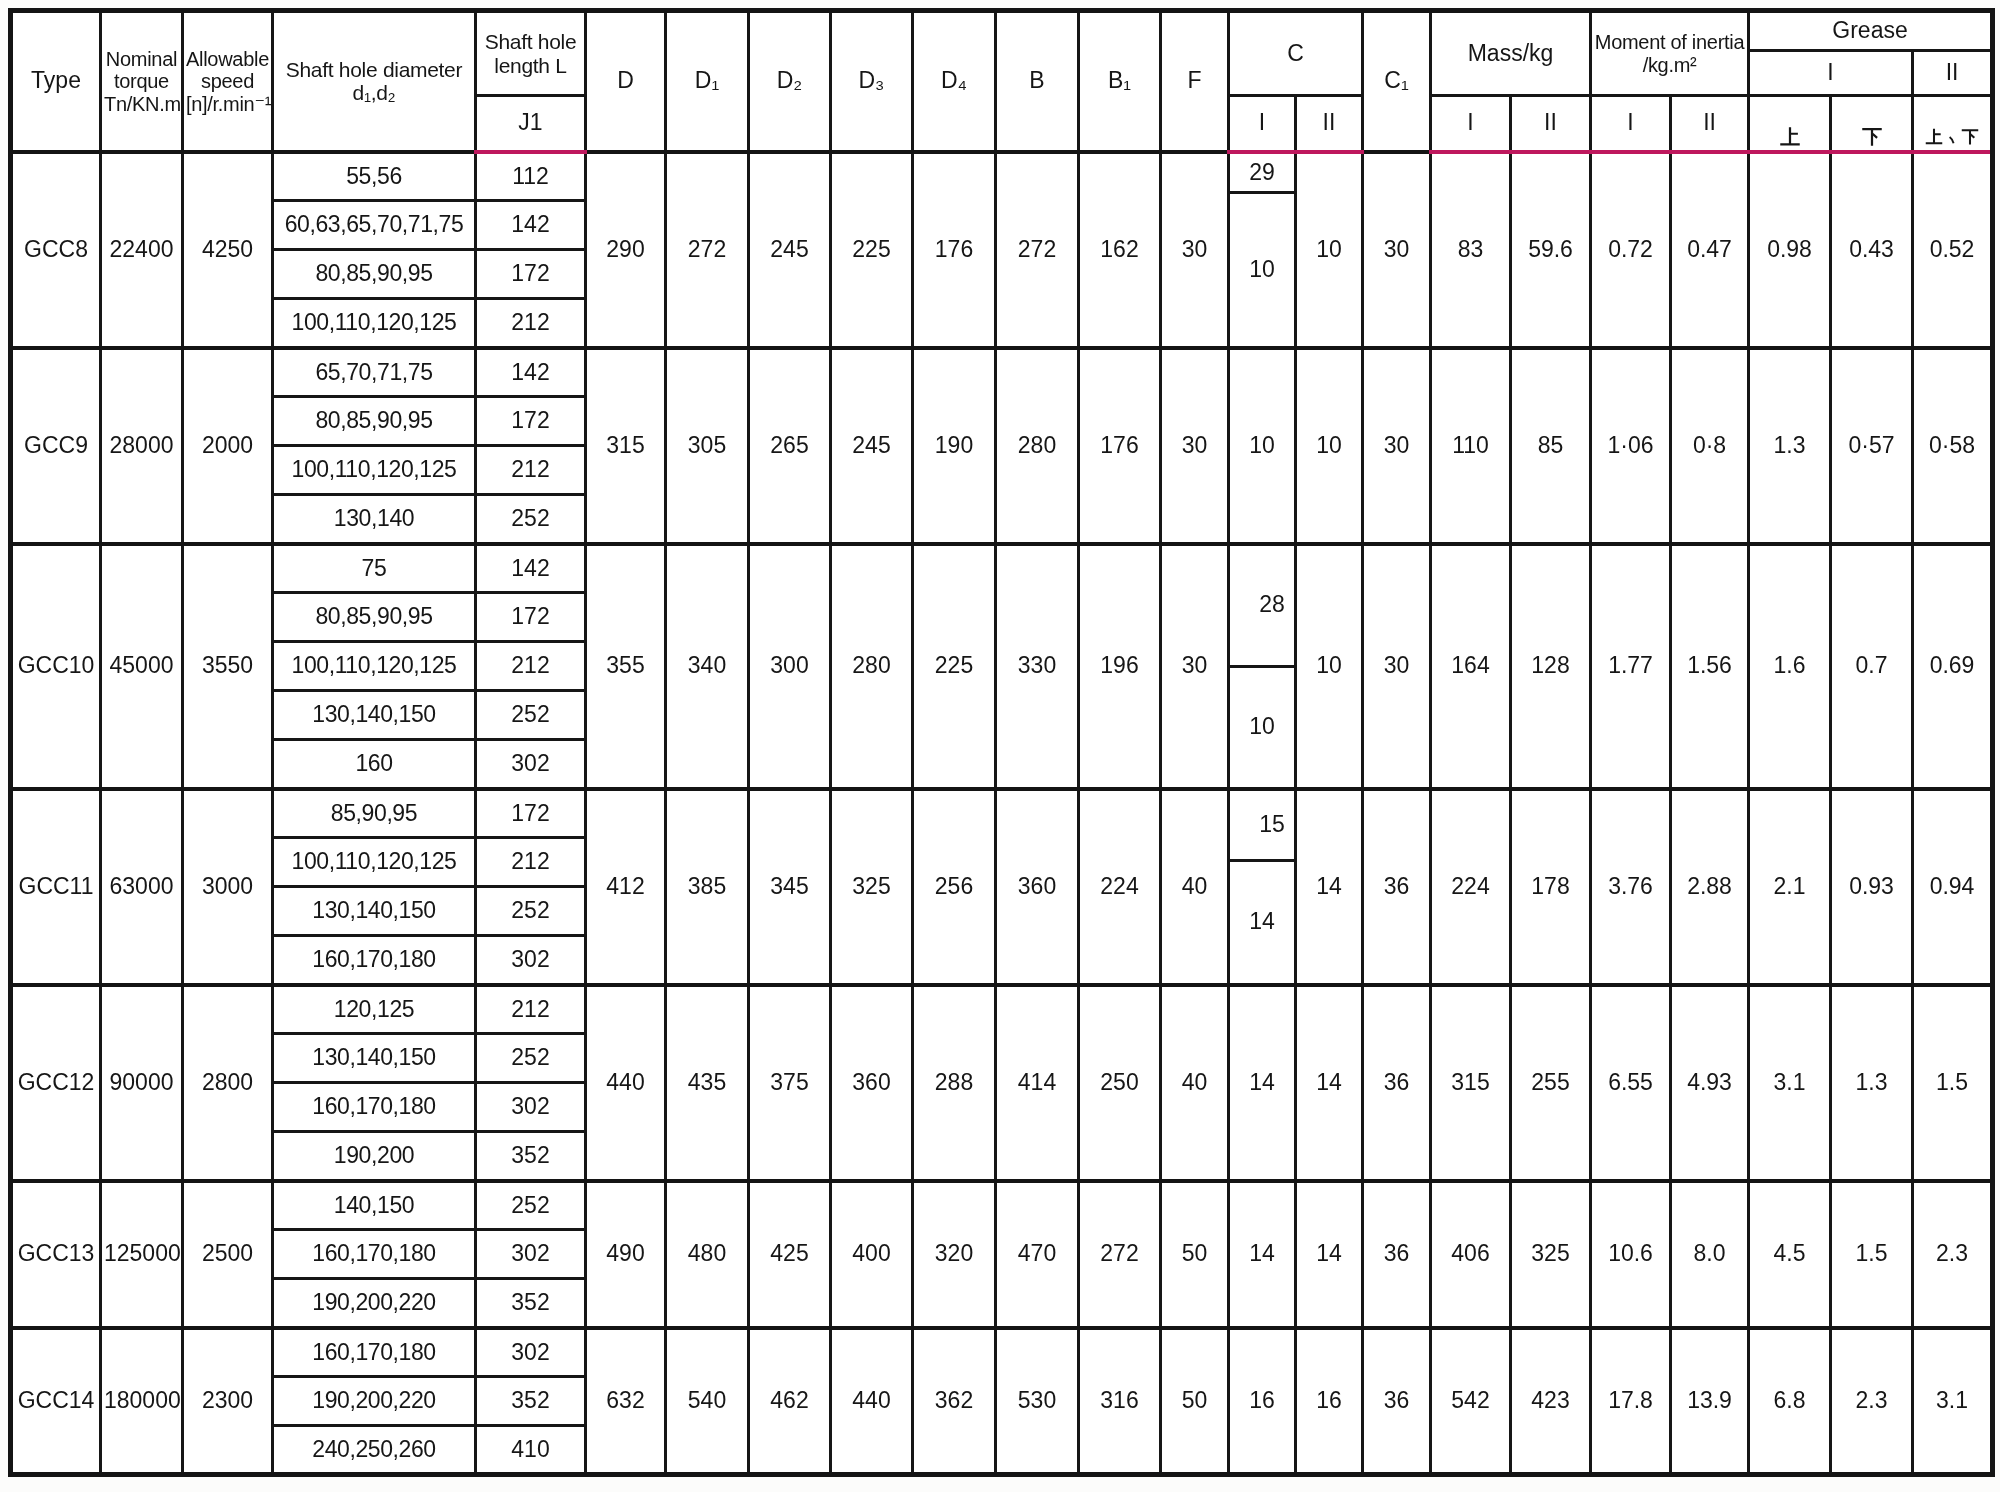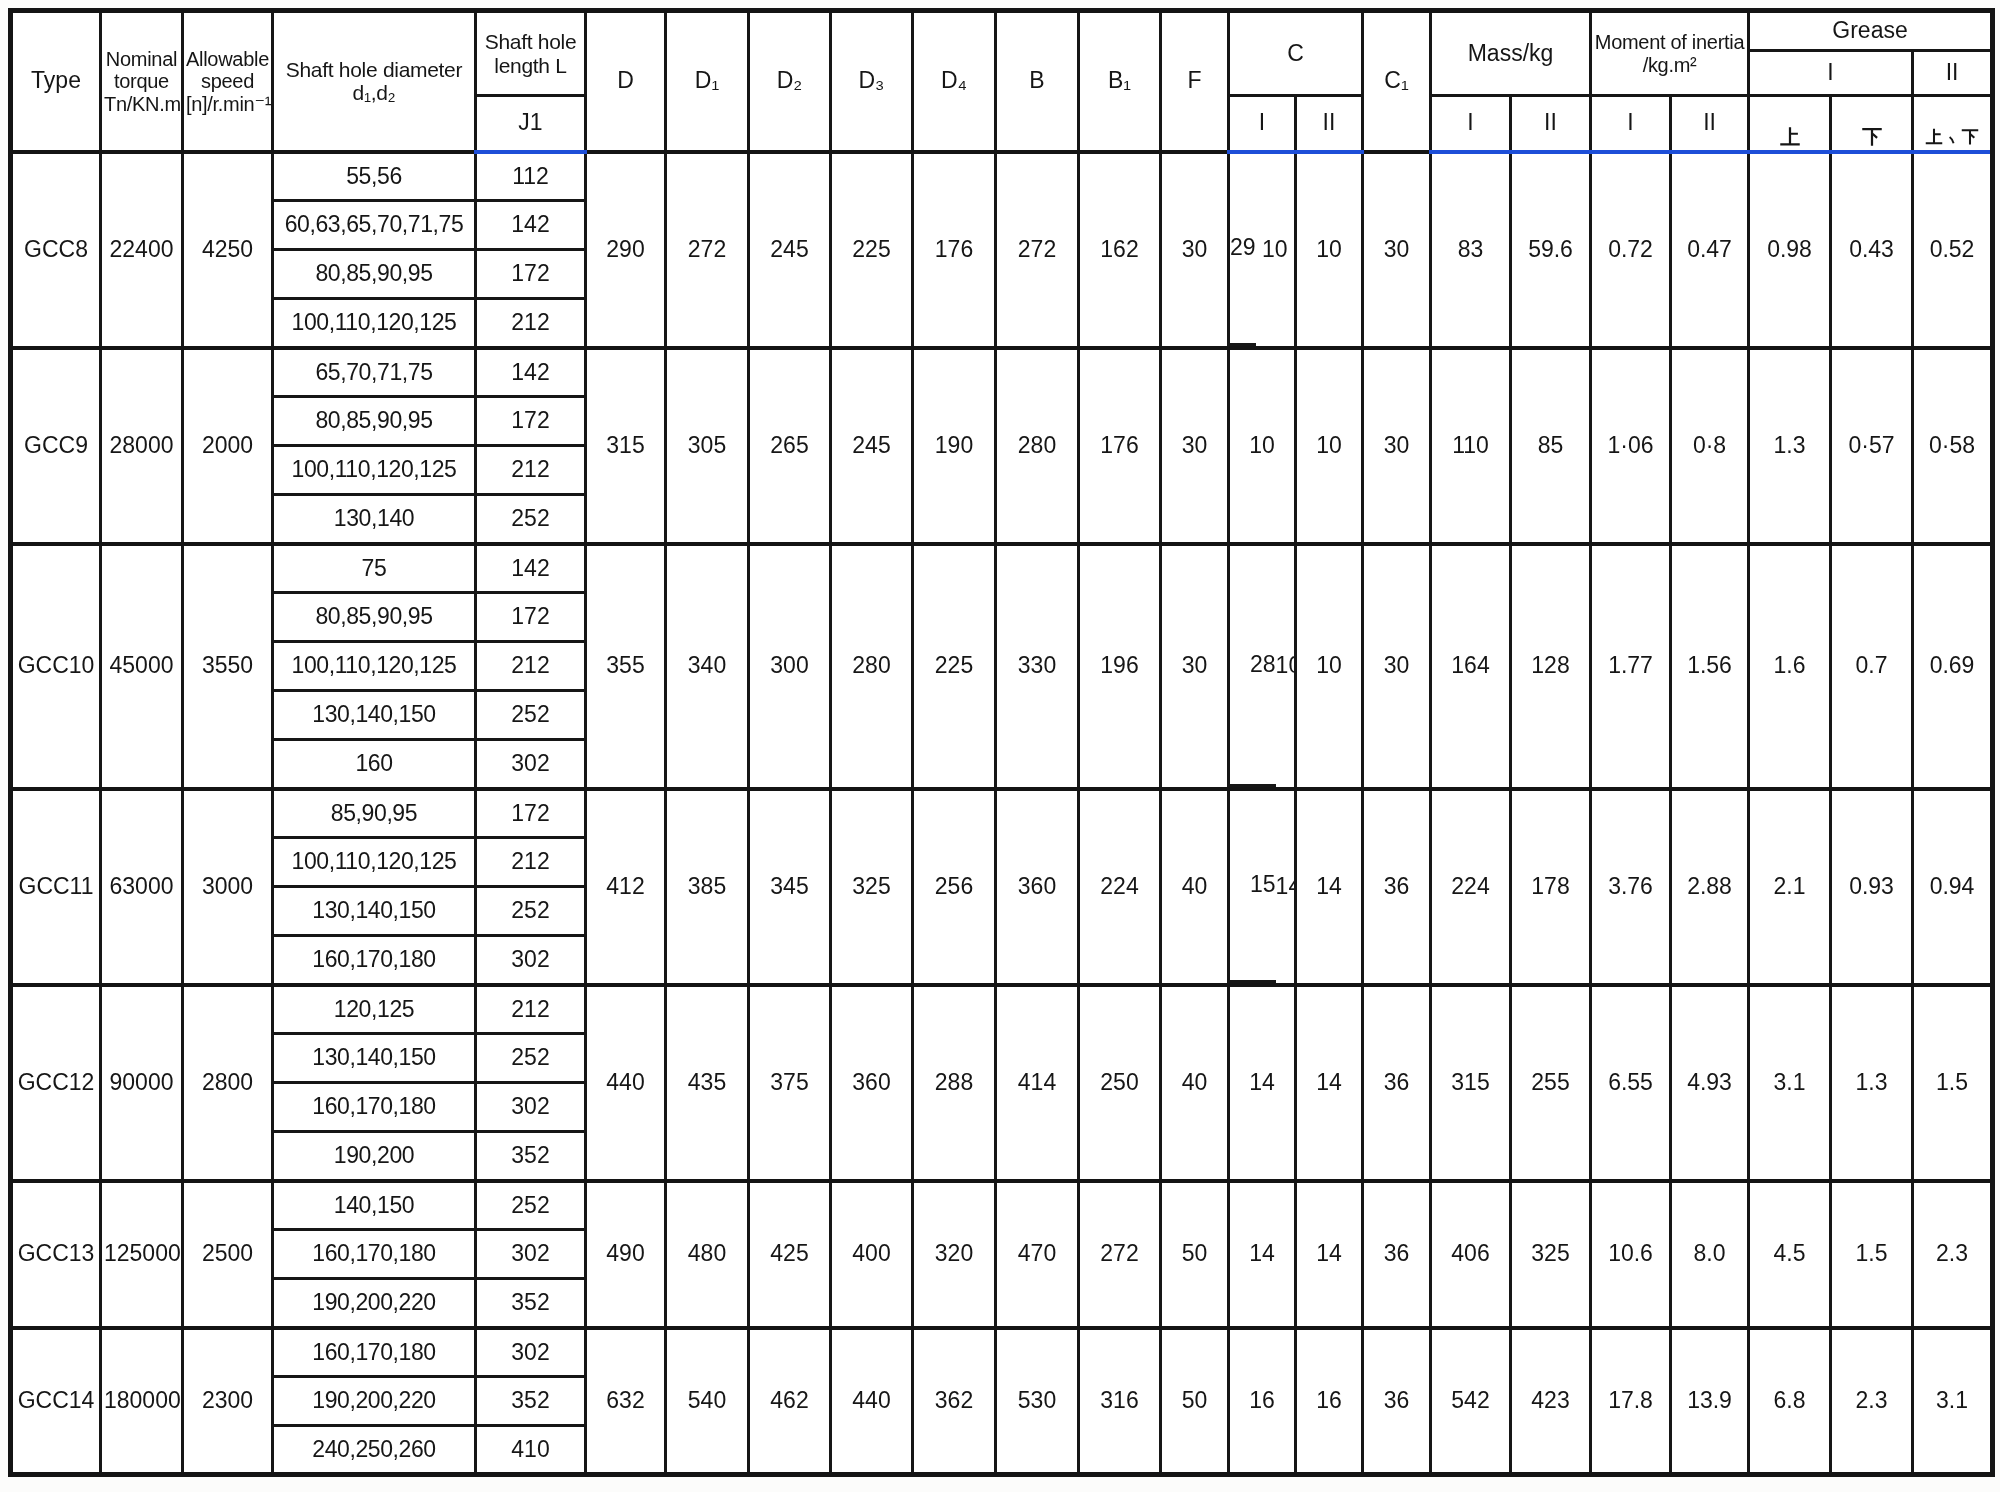--- a/index.html
+++ b/index.html
@@ -20,28 +20,28 @@
     padding:0 2px; box-sizing:border-box;
     font-size:23px; line-height:1.12;
     white-space:pre-line;
     overflow:hidden;
   }
   .spec th { font-weight:400; }
   .spec thead tr.h1 { height:40px; }
   .spec thead tr.h2 { height:45px; }
   .spec thead tr.h3 { height:54px; }
   .spec thead th { border-bottom-width:3px; }
-  .spec thead tr.h3 th { border-bottom:4px solid #1d4ed8; }
+  .spec thead tr.h3 th { border-bottom:4px solid #be185d; }
   .spec tbody tr { height:49px; }
   .spec tbody tr.group-start td { border-top:4px solid #141414; }
   th.sm  { font-size:20px; letter-spacing:-0.3px; }
   th.smm { font-size:21px; letter-spacing:-0.3px; }
   td.cell-holes { font-size:23px; letter-spacing:-0.4px; }
   td.split-cell { padding:0; }
-  .split-wrap { display:flex; flex-direction:row; width:100%; }
+  .split-wrap { display:flex; flex-direction:column; width:100%; }
   .split-top {
     display:flex; align-items:center; justify-content:center;
     border-bottom:3px solid #161616;
   }
   .split-bottom { display:flex; align-items:center; justify-content:center; }
   .cjk { display:inline-flex; align-items:center; gap:3px; vertical-align:middle; }
   .cjk svg { display:block; }
 </style>
 </head>
 <body>

